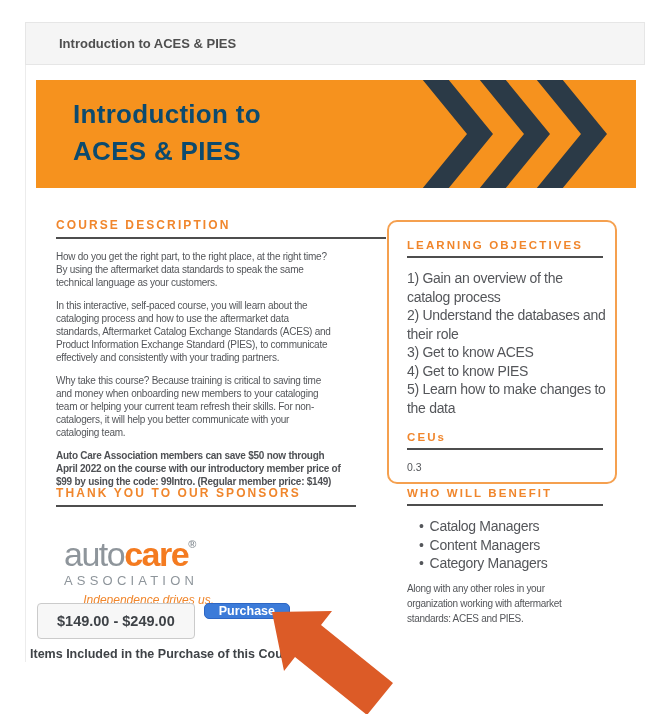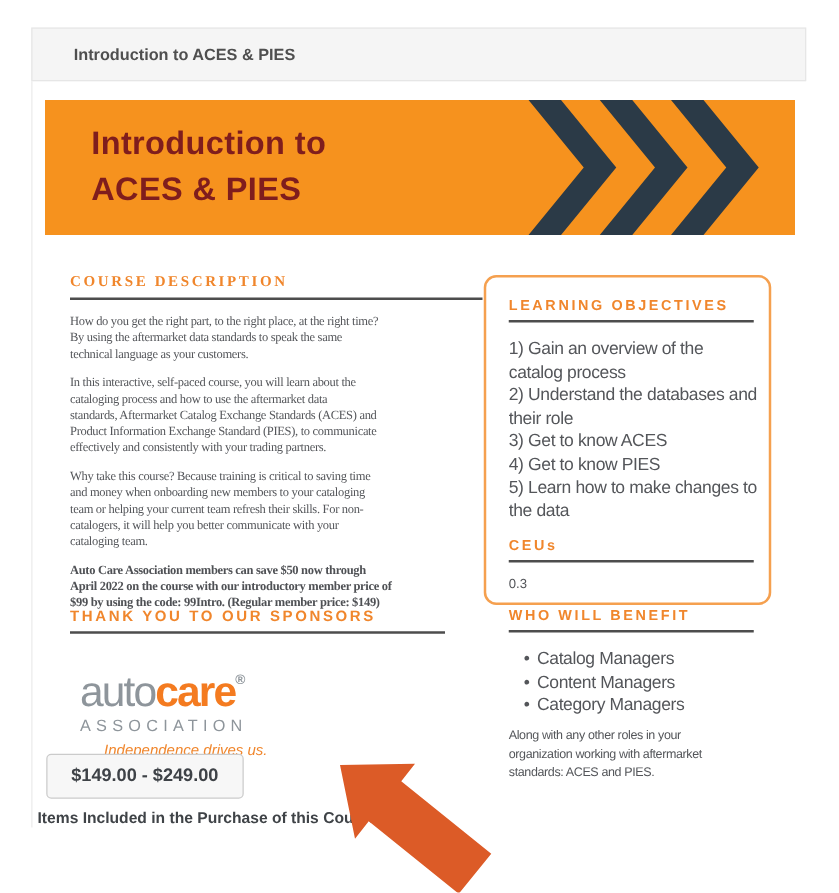--- a/index.html
+++ b/index.html
@@ -8,30 +8,30 @@
 
   
   .panel-header { position: absolute; left: 25px; top: 22px; width: 620px; height: 43px;
     background: #f5f5f5; border: 1px solid #e6e6e6; display: flex; align-items: center; padding-left: 33px; }
   .panel-header .title { font-size: 13px; font-weight: bold; color: #4f4f4f; }
   .panel-left-border { position: absolute; left: 25px; top: 65px; width: 1px; height: 597px; background: #ececec; }
 
   
   .banner { position: absolute; left: 36px; top: 80px; width: 600px; height: 108px;
     background: var(--banner-orange, #F6921E); overflow: hidden; }
-  .banner-title { position: absolute; left: 37px; top: 16px; color: #7f1d1d; font-size: 26px;
+  .banner-title { position: absolute; left: 37px; top: 16px; color: #0c4a6e; font-size: 26px;
     font-weight: bold; line-height: 37px; white-space: pre-line; letter-spacing: 0.3px; }
   .banner svg { position: absolute; left: 0; top: 0; }
 
   
   .sec-h { color: var(--accent-orange, #F0862C); font-size: 12px; font-weight: bold;
     letter-spacing: 2.1px; border-bottom: 2px solid #4d4d4d; padding-bottom: 5px; margin-bottom: 11px; }
 
   
-  .description { position: absolute; left: 56px; top: 218px; width: 330px; font-family: Liberation Serif, serif; }
+  .description { position: absolute; left: 56px; top: 218px; width: 330px; }
   .description p { font-size: 10px; letter-spacing: -0.25px; line-height: 13px; color: #54565a;
     white-space: pre-line; margin-bottom: 10px; }
   .description p.highlight { font-weight: bold; color: #4f5155; }
 
   .sponsors { position: absolute; left: 56px; top: 486px; width: 300px; }
   .logo { margin-top: 9px; margin-left: 8px; display: inline-block; }
   .logo-top { font-size: 34px; letter-spacing: -1.5px; line-height: 34px; font-weight: bold; }
   .logo-top .gray { color: var(--logo-gray, #8E959B); font-weight: normal; }
   .logo-top .orange { color: var(--logo-orange, #F47B20); }
   .logo-top sup { font-size: 11px; color: var(--logo-gray, #8E959B); letter-spacing: 0; vertical-align: 18px; }
@@ -129,18 +129,19 @@
     <li>Content Managers</li>
     <li>Category Managers</li>
   </ul>
   <div class="benefit-note">Along with any other roles in your
 organization working with aftermarket
 standards: ACES and PIES.</div>
 </div>
 
 <div class="purchase-row">
   <div class="price-box">$149.00 - $249.00</div>
+  <button class="purchase-btn">Purchase</button>
 </div>
 <div class="items-label">Items Included in the Purchase of this Course</div>
 
 <svg class="arrow-overlay" width="175" height="130" viewBox="0 0 175 130">
   <polygon points="27,27 87,26 76,40 148,98 122,130 50,72 39,86" fill="#DC5B27"></polygon>
 </svg>
 
 </body></html>

